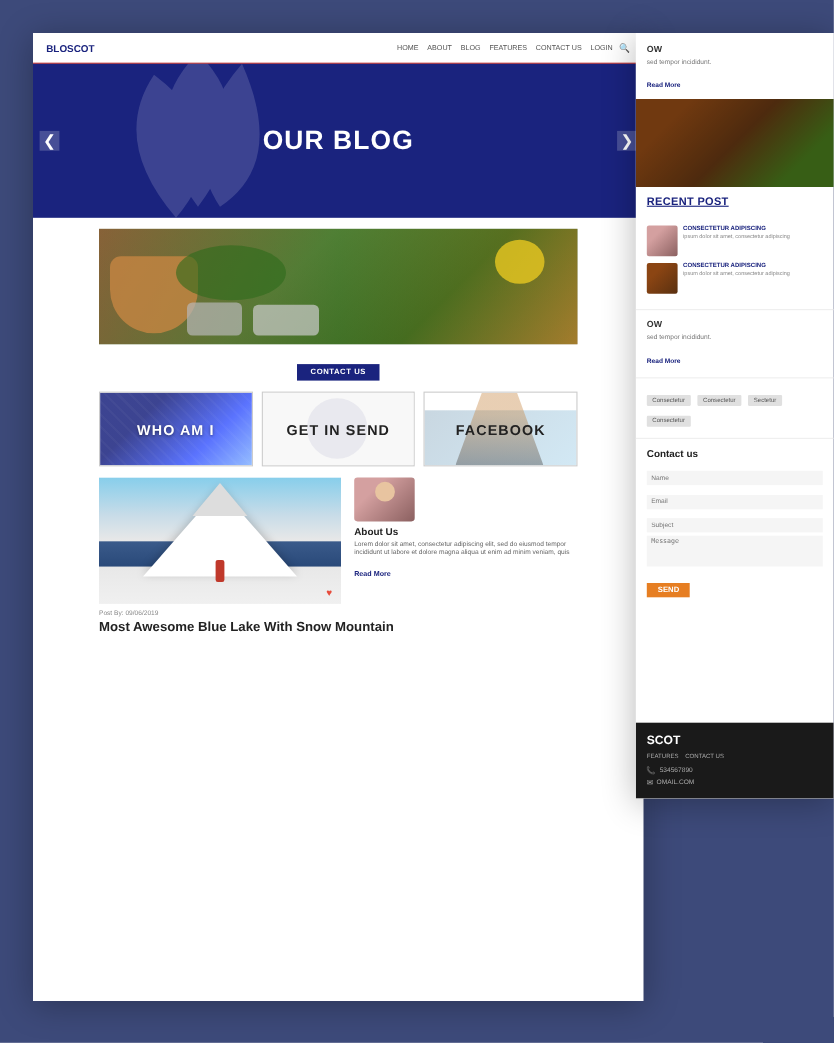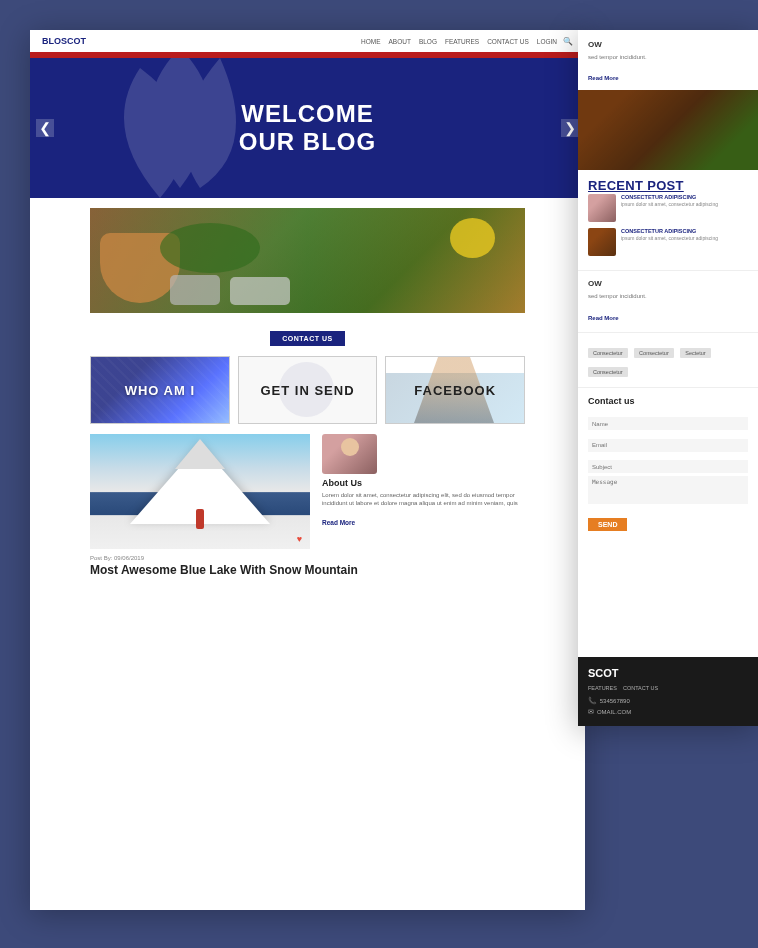--- a/index.html
+++ b/index.html
@@ -24,21 +24,21 @@
       overflow: hidden;
     }
 
     
     .navbar {
       background: #fff;
       display: flex;
       align-items: center;
       padding: 0 12px;
       height: 28px;
-      border-bottom: 6px solid #b91c1c;
+      border-bottom: 1px solid #b91c1c;
       font-size: 7px;
     }
     .navbar-brand {
       font-weight: bold;
       font-size: 9px;
       color: #1a237e;
       margin-right: auto;
     }
     .navbar-links {
       display: flex;
@@ -429,25 +429,25 @@
       position: absolute;
       inset: 0;
       background: rgba(50,30,10,0.3);
     }
 
     
     .recent-post-section {
       padding: 8px 10px;
     }
     .recent-post-title {
-      font-size: 13px;
+      font-size: 10px;
       font-weight: bold;
       color: #1a237e;
       text-decoration: underline;
-      margin-bottom: 1px;
+      margin-bottom: 16px;
       letter-spacing: 0.3px;
     }
     .recent-post-item {
       display: flex;
       gap: 5px;
       margin-bottom: 6px;
       align-items: flex-start;
     }
     .recent-thumb {
       width: 28px;
@@ -617,21 +617,20 @@
     <span class="search-icon-nav">🔍</span>
   </nav>
 
   <div class="hero">
     <svg class="hero-leaf" style="width:200px;height:200px;top:-30px;left:50px;" viewBox="0 0 200 200">
       <path d="M100,20 Q160,80 100,160 Q40,80 100,20Z" fill="white"></path>
       <path d="M60,40 Q140,100 80,170 Q20,100 60,40Z" fill="white"></path>
       <path d="M140,30 Q180,120 120,160 Q80,100 140,30Z" fill="white"></path>
     </svg>
     <div class="hero-title">
-      <h1>WELCOME</h1>
       <h1>OUR BLOG</h1>
     </div>
     <div class="hero-arrow hero-arrow-left">❮</div>
     <div class="hero-arrow hero-arrow-right">❯</div>
   </div>
 
   <div class="food-section">
     <div class="food-image">
       <div class="food-image-overlay"></div>
       <div class="food-hand"></div>

